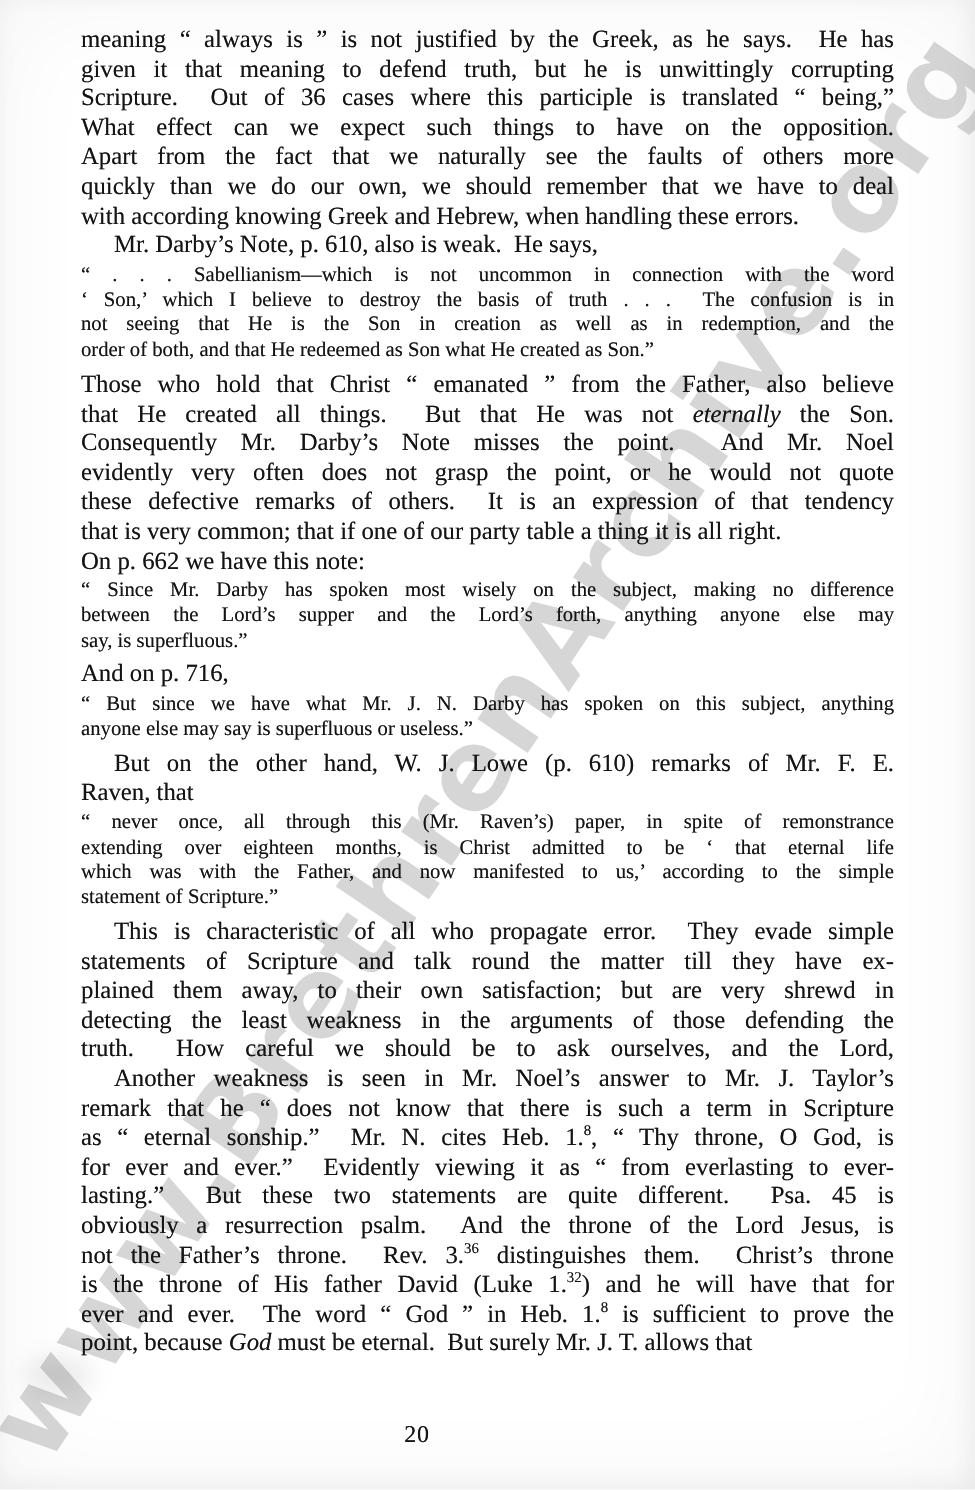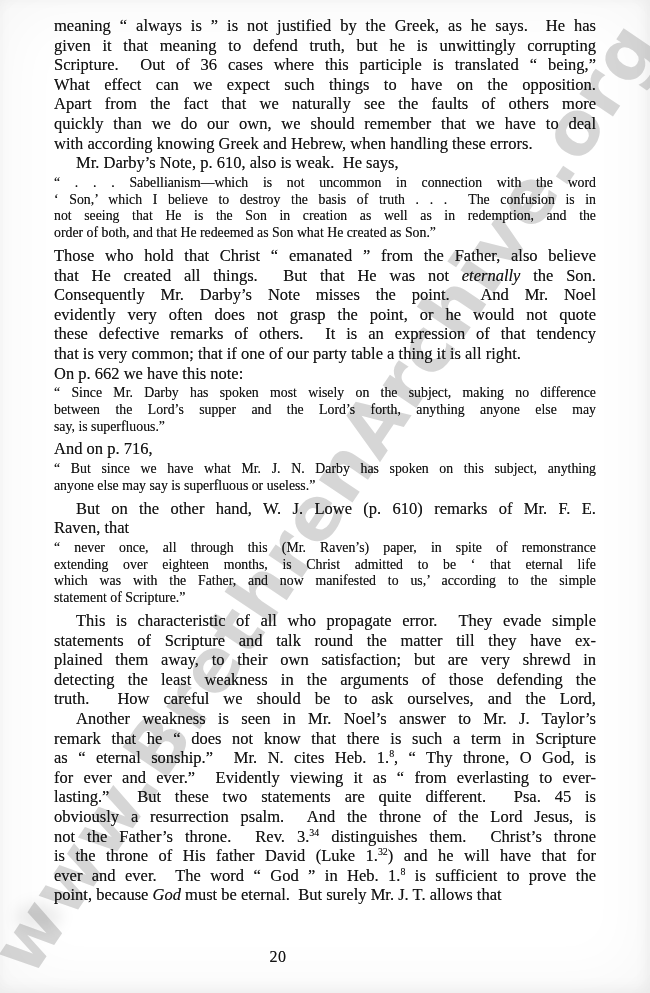--- a/index.html
+++ b/index.html
@@ -152,20 +152,20 @@
         <span class="line jl">detecting the least weakness in the arguments of those defending the</span>
         <span class="line jl">truth.&nbsp; How careful we should be to ask ourselves, and the Lord,</span>
       </div>
       <div class="block para indent">
         <span class="line jl">Another weakness is seen in Mr. Noel’s answer to Mr. J. Taylor’s</span>
         <span class="line jl">remark that he “ does not know that there is such a term in Scripture</span>
         <span class="line jl">as “ eternal sonship.”&nbsp; Mr. N. cites Heb. 1.<sup>8</sup>, “ Thy throne, O God, is</span>
         <span class="line jl">for ever and ever.”&nbsp; Evidently viewing it as “ from everlasting to ever-</span>
         <span class="line jl">lasting.”&nbsp; But these two statements are quite different.&nbsp; Psa. 45 is</span>
         <span class="line jl">obviously a resurrection psalm.&nbsp; And the throne of the Lord Jesus, is</span>
-        <span class="line jl">not the Father’s throne.&nbsp; Rev. 3.<sup>34</sup> distinguishes them.&nbsp; Christ’s throne</span>
+        <span class="line jl">not the Father’s throne.&nbsp; Rev. 3.<sup>36</sup> distinguishes them.&nbsp; Christ’s throne</span>
         <span class="line jl">is the throne of His father David (Luke 1.<sup>32</sup>) and he will have that for</span>
         <span class="line jl">ever and ever.&nbsp; The word “ God ” in Heb. 1.<sup>8</sup> is sufficient to prove the</span>
         <span class="line">point, because <i>God</i> must be eternal.&nbsp; But surely Mr. J. T. allows that</span>
       </div>
     </div>
   <div class="footer">20</div>
 </div>
 
 </body></html>

